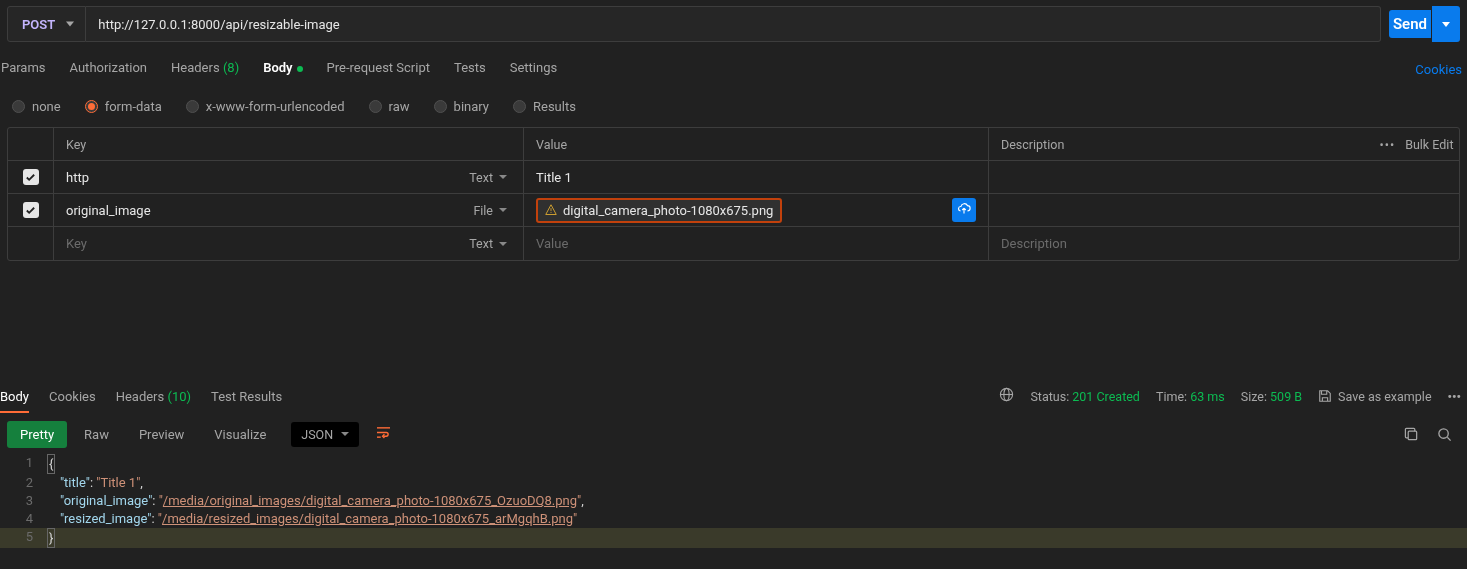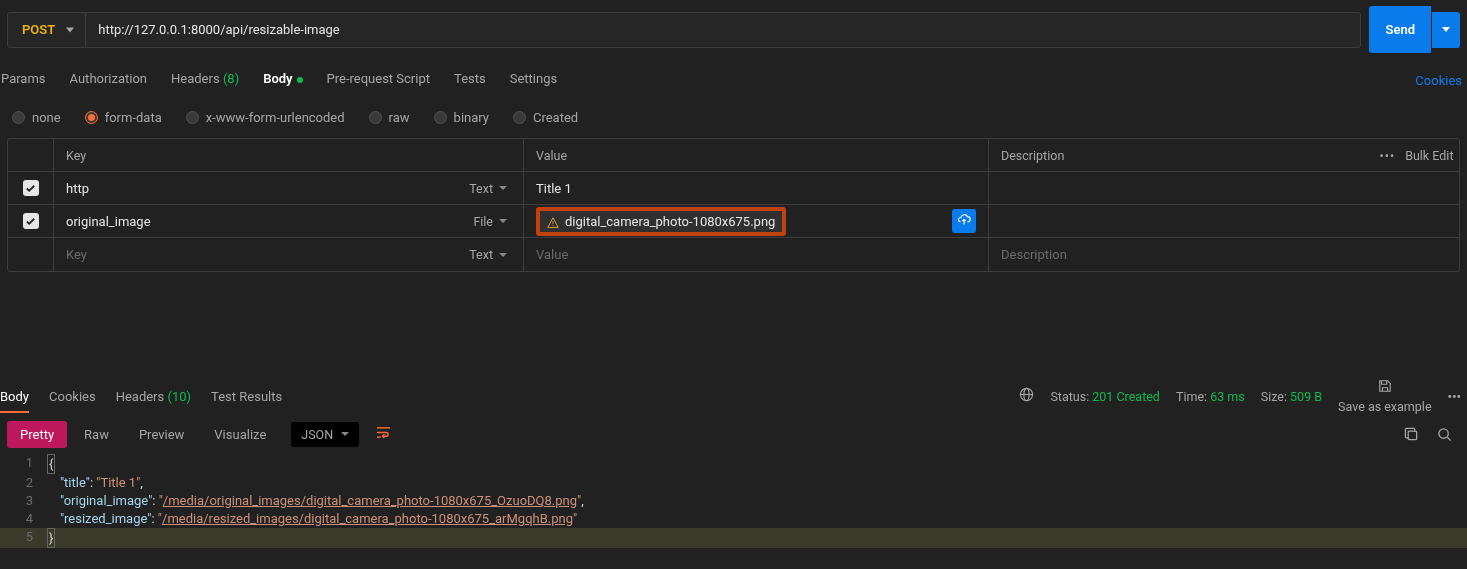--- a/index.html
+++ b/index.html
@@ -1,22 +1,22 @@
 <!DOCTYPE html>
 <html><head>
 <meta charset="utf-8">
 <style>
 * { margin:0; padding:0; box-sizing:border-box; font-family:-apple-system,BlinkMacSystemFont,"Segoe UI",Roboto,sans-serif; }
 body { background:#212121; color:#a6a6a6; font-size:13px; width:1467px; height:569px; overflow:hidden; }
 
 .top-bar { display:flex; align-items:center; padding:6px 7px; gap:8px; }
-.method-select { background:#262626; border:1px solid #3d3d3d; border-radius:3px 0 0 3px; height:36px; padding:0 30px 0 14px; display:flex; align-items:center; color:#eab308; font-weight:600; font-size:13px; position:relative; cursor:pointer; }
+.method-select { background:#262626; border:1px solid #3d3d3d; border-radius:3px 0 0 3px; height:36px; padding:0 30px 0 14px; display:flex; align-items:center; color:#c4b5fd; font-weight:600; font-size:13px; position:relative; cursor:pointer; }
 .method-select::after { content:""; position:absolute; right:11px; top:50%; width:0; height:0; border-left:4px solid transparent; border-right:4px solid transparent; border-top:5px solid #a6a6a6; transform:translateY(-50%); }
 .url-input { flex:1; background:#262626; border:1px solid #3d3d3d; border-left:none; border-radius:0 3px 3px 0; height:36px; padding:0 12px; color:#e6e6e6; font-size:13px; outline:none; margin-left:-8px; }
-.send-btn { background:#097bed; color:#fff; height:47px; padding:0 16px; font-size:13px; font-weight:600; border:none; border-radius:3px 0 0 3px; cursor:pointer; }
+.send-btn { background:#097bed; color:#fff; height:28px; padding:0 4px; font-size:15px; font-weight:600; border:none; border-radius:3px 0 0 3px; cursor:pointer; }
 .send-dd { background:#097bed; height:36px; width:28px; display:flex; align-items:center; justify-content:center; border-radius:0 3px 3px 0; margin-left:-7px; cursor:pointer; }
 .send-dd::after { content:""; width:0; height:0; border-left:4px solid transparent; border-right:4px solid transparent; border-top:5px solid #fff; }
 
 .req-tabs { display:flex; align-items:center; padding:6px 1px 0; gap:24px; border-bottom:1px solid transparent; }
 .req-tab { color:#a6a6a6; padding:6px 0 10px; cursor:pointer; font-size:13px; }
 .req-tab.active { color:#fff; font-weight:600; position:relative; }
 .req-tab .count { color:#0cbb52; }
 .req-tab .dot { display:inline-block; width:6px; height:6px; background:#0cbb52; border-radius:50%; margin-left:4px; vertical-align:middle; }
 .cookies-link { margin-left:auto; color:#097bed; cursor:pointer; padding-right:4px; }
 
@@ -33,43 +33,43 @@
 .pt-check { width:46px; display:flex; justify-content:center; border-right:1px solid #3d3d3d; height:100%; align-items:center; }
 .pt-key { flex:0 0 470px; padding:0 12px; border-right:1px solid #3d3d3d; height:100%; display:flex; align-items:center; color:#e6e6e6; }
 .pt-val { flex:0 0 465px; padding:0 12px; border-right:1px solid #3d3d3d; height:100%; display:flex; align-items:center; color:#e6e6e6; gap:8px; }
 .pt-desc { flex:1; padding:0 12px; height:100%; display:flex; align-items:center; color:#e6e6e6; }
 .pt-actions { width:85px; display:flex; align-items:center; justify-content:center; gap:10px; color:#a6a6a6; }
 .type-dd { margin-left:auto; color:#a6a6a6; font-size:12.5px; display:flex; align-items:center; gap:6px; cursor:pointer; padding-right:4px;}
 .type-dd::after { content:""; width:0; height:0; border-left:4px solid transparent; border-right:4px solid transparent; border-top:4px solid #888; }
 .chk { width:16px; height:16px; background:#e6e6e6; border-radius:3px; display:flex; align-items:center; justify-content:center; }
 .chk svg { width:11px; height:11px; }
 .placeholder { color:#6b6b6b; }
-.file-chip { background:#303030; border:4px solid #c2410c; border-radius:3px; padding:3px 7px; display:flex; align-items:flex-end; gap:6px; }
+.file-chip { background:#303030; border:2px solid #c2410c; border-radius:3px; padding:3px 7px; display:flex; align-items:center; gap:6px; }
 .file-chip svg { width:12px; height:12px; }
 .file-reselect { margin-left:auto; width:24px; height:24px; background:#097bed; border-radius:3px; display:flex; align-items:center; justify-content:center; cursor:pointer; }
 .file-reselect svg { width:14px; height:14px; }
 .bulk { cursor:pointer; white-space:nowrap;}
 .dots { cursor:pointer; letter-spacing:1px;}
 
 .resp-section { position:absolute; left:0; right:0; bottom:0; top:378px; }
 .resp-tabs { display:flex; align-items:center; padding:0 0 0 0; height:36px; gap:20px; }
 .resp-tab { cursor:pointer; font-size:13px; color:#a6a6a6; position:relative; padding:8px 0; }
 .resp-tab.active { color:#fff; }
 .resp-tab.active::after { content:""; position:absolute; left:0; right:0; bottom:-1px; height:2px; background:#ff6c37; }
 .resp-tab .count { color:#0cbb52; }
 .resp-meta { margin-left:auto; display:flex; align-items:center; gap:16px; font-size:12.5px; padding-right:6px; color:#a6a6a6; }
 .resp-meta .ok { color:#0cbb52; }
-.save-ex { display:flex; align-items:center; gap:6px; cursor:pointer;flex-direction:column; }
+.save-ex { display:flex; align-items:center; gap:6px; cursor:pointer; }
 .save-ex svg { width:14px; height:14px; }
 .globe svg { width:15px; height:15px; }
 .resp-meta .dots2 { cursor:pointer; font-weight:700;}
 
 .view-bar { display:flex; align-items:center; height:40px; padding:0 7px; gap:4px; }
 .view-tab { padding:6px 13px; cursor:pointer; font-size:13px; color:#a6a6a6; border-radius:3px; }
-.view-tab.active { background:#be185d; color:#fff; }
+.view-tab.active { background:#15803d; color:#fff; }
 .json-dd { margin-left:8px; background:#000000; border-radius:3px; padding:5px 10px; display:flex; align-items:center; gap:8px; cursor:pointer; color:#a6a6a6; font-size:12.5px;}
 .json-dd::after { content:""; width:0; height:0; border-left:4px solid transparent; border-right:4px solid transparent; border-top:4px solid #888; }
 .wrap-btn { margin-left:6px; color:#ff6c37; padding:5px 7px; cursor:pointer; }
 .wrap-btn svg { width:15px; height:13px; }
 .view-right { margin-left:auto; display:flex; align-items:center; gap:18px; padding-right:8px; }
 .view-right svg { width:15px; height:15px; cursor:pointer; }
 
 .code-area { font-family:Consolas,Menlo,monospace; font-size:13px; line-height:18px; padding:0; }
 .code-line { display:flex; }
 .gutter { width:47px; text-align:right; color:#6b6b6b; padding-right:14px; user-select:none; }
@@ -121,21 +121,21 @@
   <label class="radio">
       <span class="radio-dot"></span>
       <span>raw</span>
     </label>
   <label class="radio">
       <span class="radio-dot"></span>
       <span>binary</span>
     </label>
   <label class="radio">
       <span class="radio-dot"></span>
-      <span>Created</span>
+      <span>Results</span>
     </label>
 </div>
 
 <div class="param-table">
   <div class="pt-header">
     <div class="pt-check"></div>
     <div class="pt-key" style="color:#a6a6a6">Key</div>
     <div class="pt-val" style="color:#a6a6a6">Value</div>
     <div class="pt-desc" style="color:#a6a6a6">Description</div>
     <div class="pt-actions">

